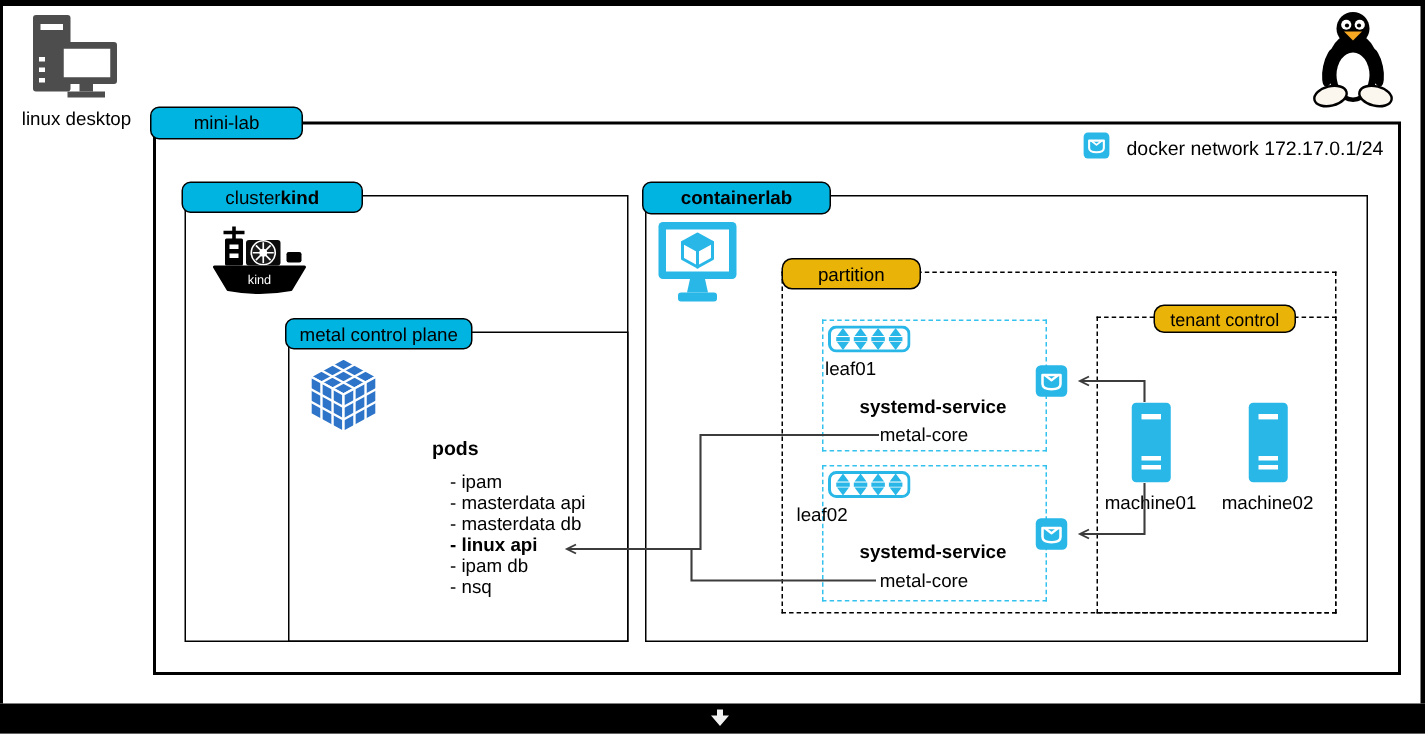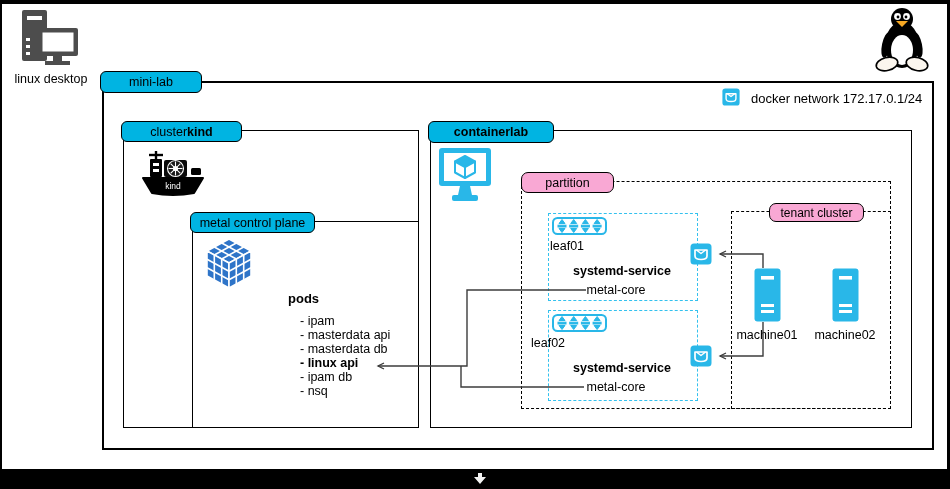--- a/index.html
+++ b/index.html
@@ -8,21 +8,21 @@
   .bezel{position:absolute;background:#000;}
   .abs{position:absolute;}
   .box{position:absolute;border:1.6px solid #000;background:transparent;}
   .box.thick{border-width:2px;}
   .dash-black{position:absolute;border:1.4px dashed #000;}
   .dash-cyan{position:absolute;border:1.4px dashed var(--cyan-dash);}
   .pill{position:absolute;display:flex;align-items:center;justify-content:center;
         background:var(--cyan-label);border:1.6px solid #000;border-radius:6px;
         font-size:12.5px;z-index:4;}
   .wpill{position:absolute;display:flex;align-items:center;justify-content:center;
-        background:#f9a8d4;border:1.3px solid #000;border-radius:7px;font-size:12.5px;z-index:4;}
+        background:#eab308;border:1.3px solid #000;border-radius:7px;font-size:12.5px;z-index:4;}
   .txt{position:absolute;font-size:12.5px;white-space:nowrap;}
   .bold{font-weight:bold;}
   .center{text-align:center;}
   .icon{position:absolute;z-index:6;line-height:0;}
   #overlay{position:absolute;left:0;top:0;z-index:5;pointer-events:none;}
   .pods-item{height:14px;font-size:12.5px;white-space:nowrap;}
 </style>
 </head>
 <body>
 
@@ -167,21 +167,21 @@
     </svg>
   </div>
 
   <div class="dash-black" style="left:521px;top:181px;width:368px;height:226px;"></div>
   <div class="wpill" style="left:521px;top:172px;width:91px;height:19px;">
     <span>partition</span>
   </div>
 
   <div class="dash-black" style="left:731px;top:211px;width:158px;height:196px;"></div>
   <div class="wpill" style="left:769px;top:203px;width:93px;height:17px;font-size:12px;">
-    <span>tenant cluster</span>
+    <span>tenant control</span>
   </div>
 
   <div class="dash-cyan" style="left:548px;top:213px;width:148px;height:86px;"></div>
   <div class="icon" style="left:552px;top:217px;">
     <svg width="55" height="18" viewBox="0 0 55 18">
       <rect x="1" y="1" width="53" height="16" rx="4.5" fill="#fff" stroke="var(--cyan-icon)" stroke-width="2"></rect>
       <g fill="var(--cyan-icon)" stroke="var(--cyan-icon)">
         <g transform="translate(10,0)">
             <polygon points="-3,6.5 3,6.5 0,2.5"></polygon>
             <polygon points="-3,11.5 3,11.5 0,15.5"></polygon>

